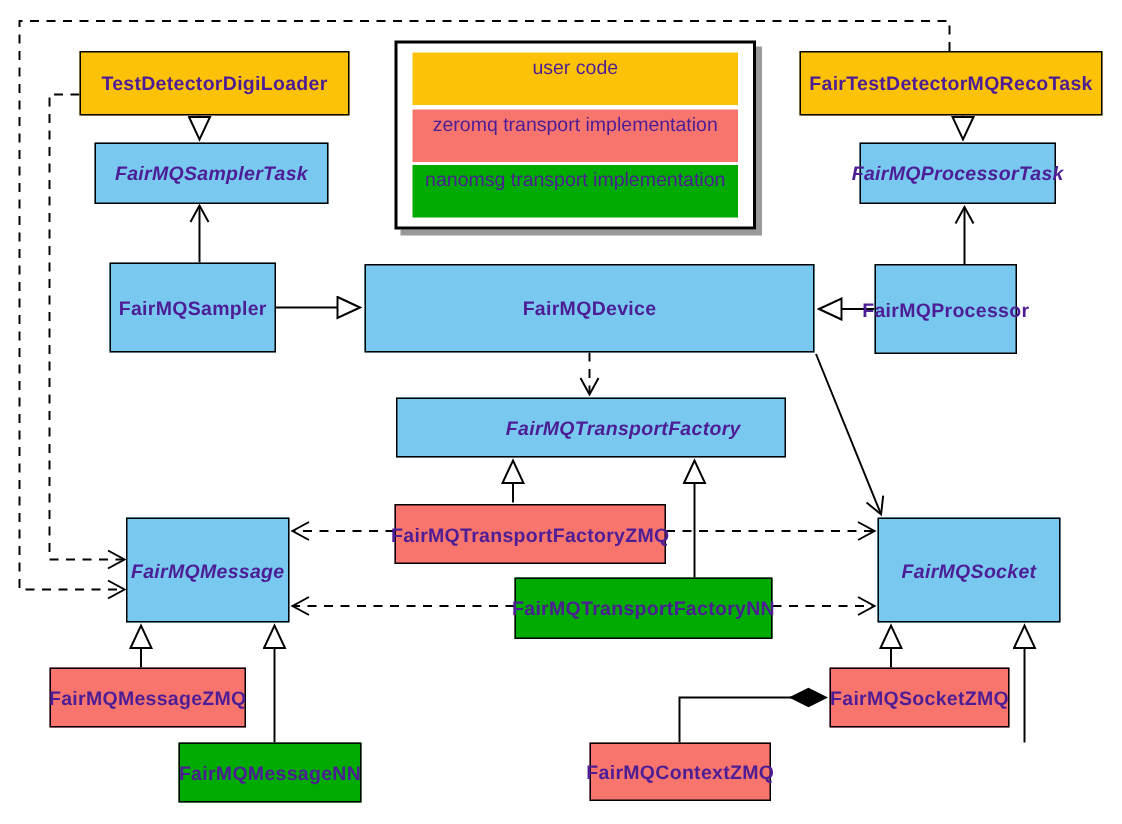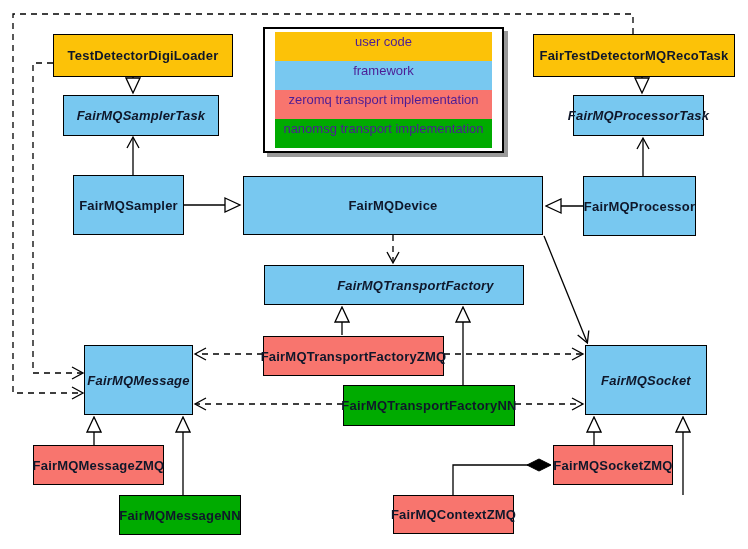--- a/index.html
+++ b/index.html
@@ -4,21 +4,21 @@
 <style>
   html,body{margin:0;padding:0;background:#fff;}
   .stage{
     position:relative;width:748px;height:549px;background:#fff;
     font-family:"Liberation Sans",sans-serif;overflow:hidden;
   }
   svg.wires{position:absolute;left:0;top:0;width:748px;height:549px;}
   .node{
     position:absolute;box-sizing:border-box;border:1.5px solid #000;
     display:flex;align-items:center;justify-content:center;text-align:center;
-    font-size:13px;font-weight:bold;color:#0f172a;letter-spacing:.2px;
+    font-size:13px;font-weight:bold;color:#4c1d95;letter-spacing:.2px;
   }
   .node.abstract{font-style:italic;}
   .c-user{background:#FCC208;}
   .c-fw{background:#78C8F0;}
   .c-zmq{background:#F8756E;}
   .c-nn{background:#00AB00;}
   .legend{
     position:absolute;left:263px;top:27px;width:241px;height:126px;
     box-sizing:border-box;background:#fff;border:2px solid #000;
     box-shadow:4px 4px 0 #999;display:flex;flex-direction:column;
@@ -73,38 +73,37 @@
         <path d="M53,63 L33,63 L33,373 L82,373" marker-end="url(#chev)"></path>
         <path d="M633,34 L633,14 L13,14 L13,393 L82,393" marker-end="url(#chev)"></path>
       </g>
 
       <path d="M453,495 L453,465 L550,465" marker-end="url(#diam)"></path>
     </g>
   </svg>
 
   <div class="legend">
     <div class="bar c-user">user code</div>
-    <div class="bar c-fw">framework</div>
     <div class="bar c-zmq">zeromq transport implementation</div>
     <div class="bar c-nn">nanomsg transport implementation</div>
   </div>
 
   <div class="node c-user" style="left:53px;top:34px;width:180px;height:43px;">TestDetectorDigiLoader</div>
 
   <div class="node c-user" style="left:533px;top:34px;width:202px;height:43px;">FairTestDetectorMQRecoTask</div>
 
   <div class="node c-fw abstract" style="left:63px;top:95px;width:156px;height:41px;">FairMQSamplerTask</div>
 
   <div class="node c-fw abstract" style="left:573px;top:95px;width:131px;height:41px;">FairMQProcessorTask</div>
 
   <div class="node c-fw" style="left:73px;top:175px;width:111px;height:60px;">FairMQSampler</div>
 
   <div class="node c-fw" style="left:243px;top:176px;width:300px;height:59px;">FairMQDevice</div>
 
-  <div class="node c-fw" style="left:583px;top:176px;width:113px;height:60px;">FairMQProcessor</div>
+  <div class="node c-fw" style="left:583px;top:176px;width:95px;height:60px;">FairMQProcessor</div>
 
   <div class="node c-fw abstract" style="left:264px;top:265px;width:260px;height:40px;padding-left:43px;">FairMQTransportFactory</div>
 
   <div class="node c-zmq" style="left:263px;top:336px;width:181px;height:40px;">FairMQTransportFactoryZMQ</div>
 
   <div class="node c-nn" style="left:343px;top:385px;width:172px;height:41px;">FairMQTransportFactoryNN</div>
 
   <div class="node c-fw abstract" style="left:84px;top:345px;width:109px;height:70px;">FairMQMessage</div>
 
   <div class="node c-fw abstract" style="left:585px;top:345px;width:122px;height:70px;">FairMQSocket</div>

